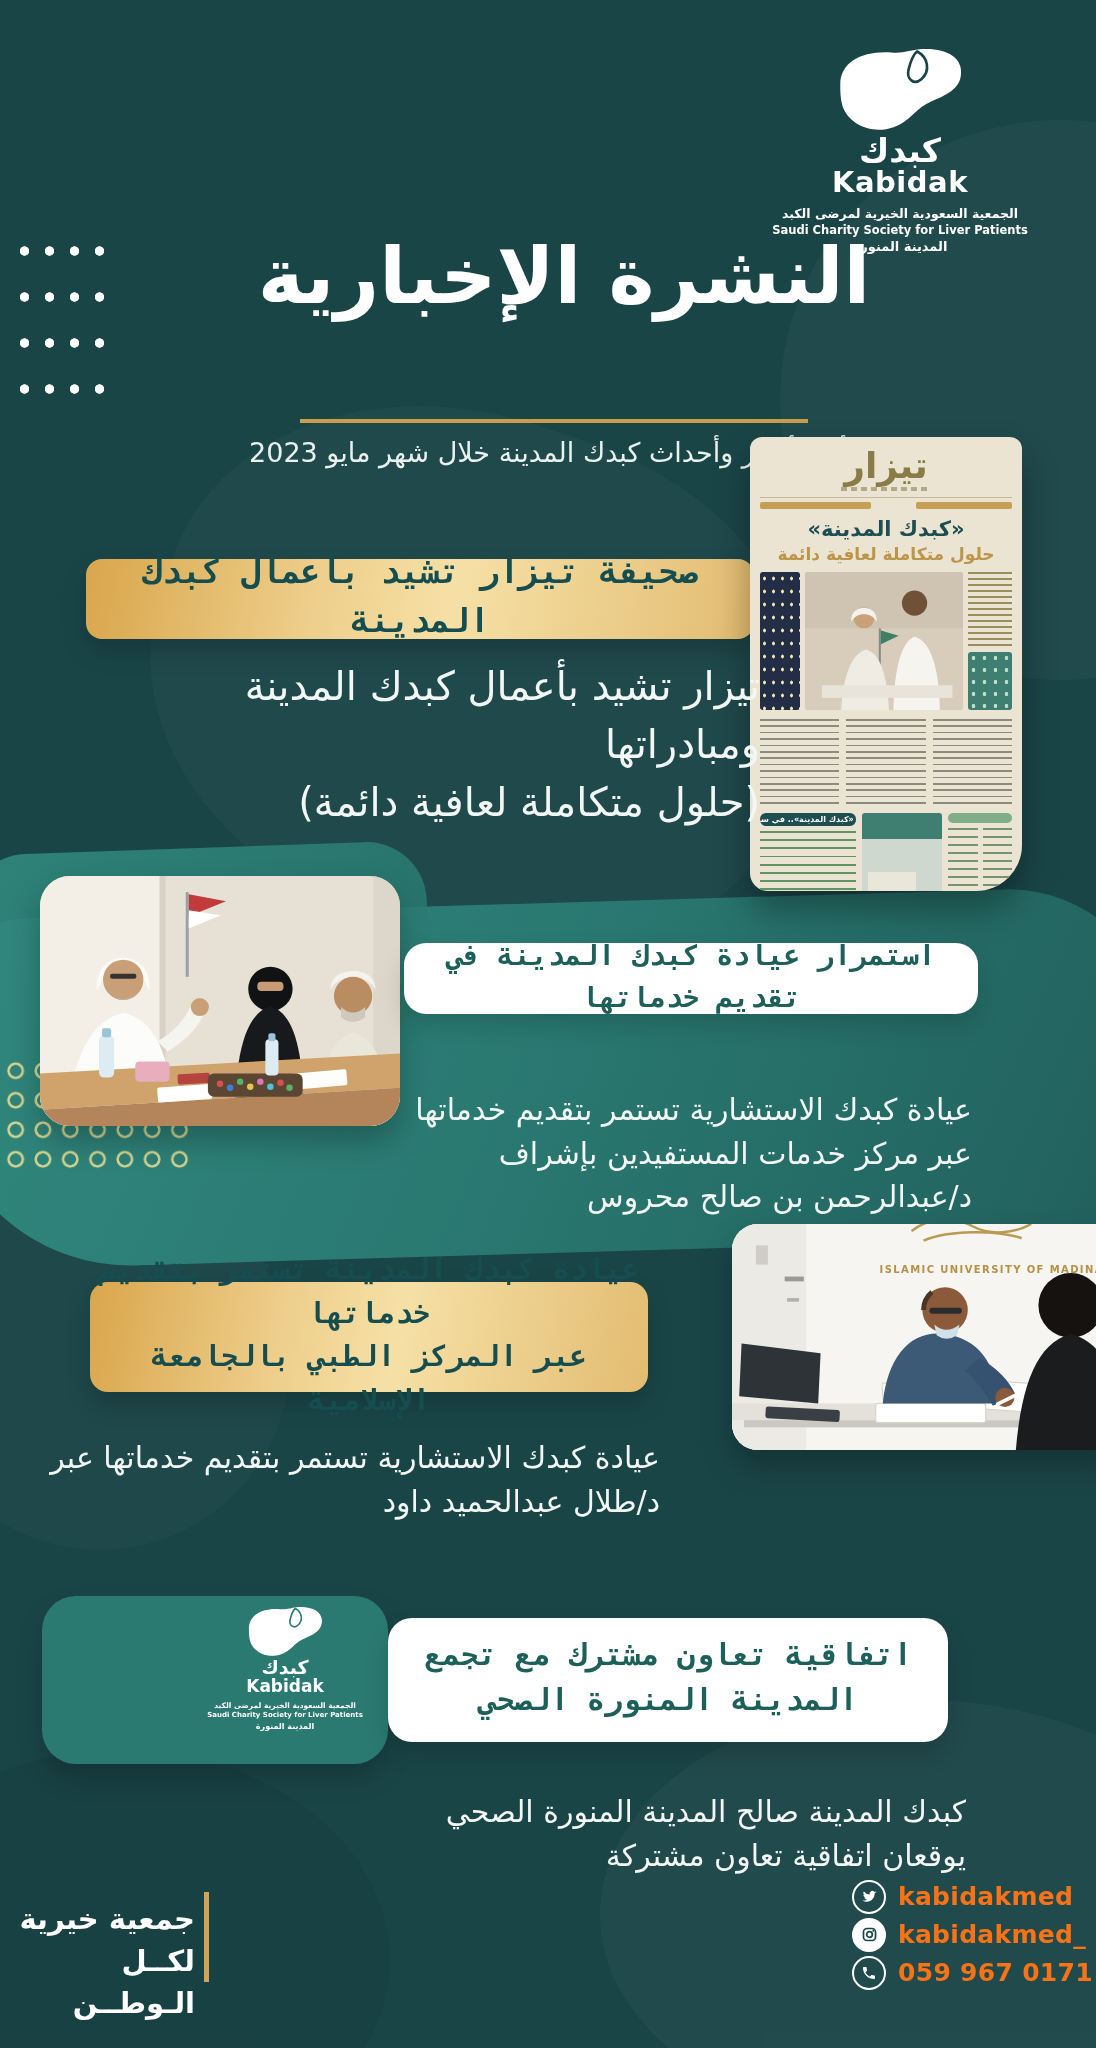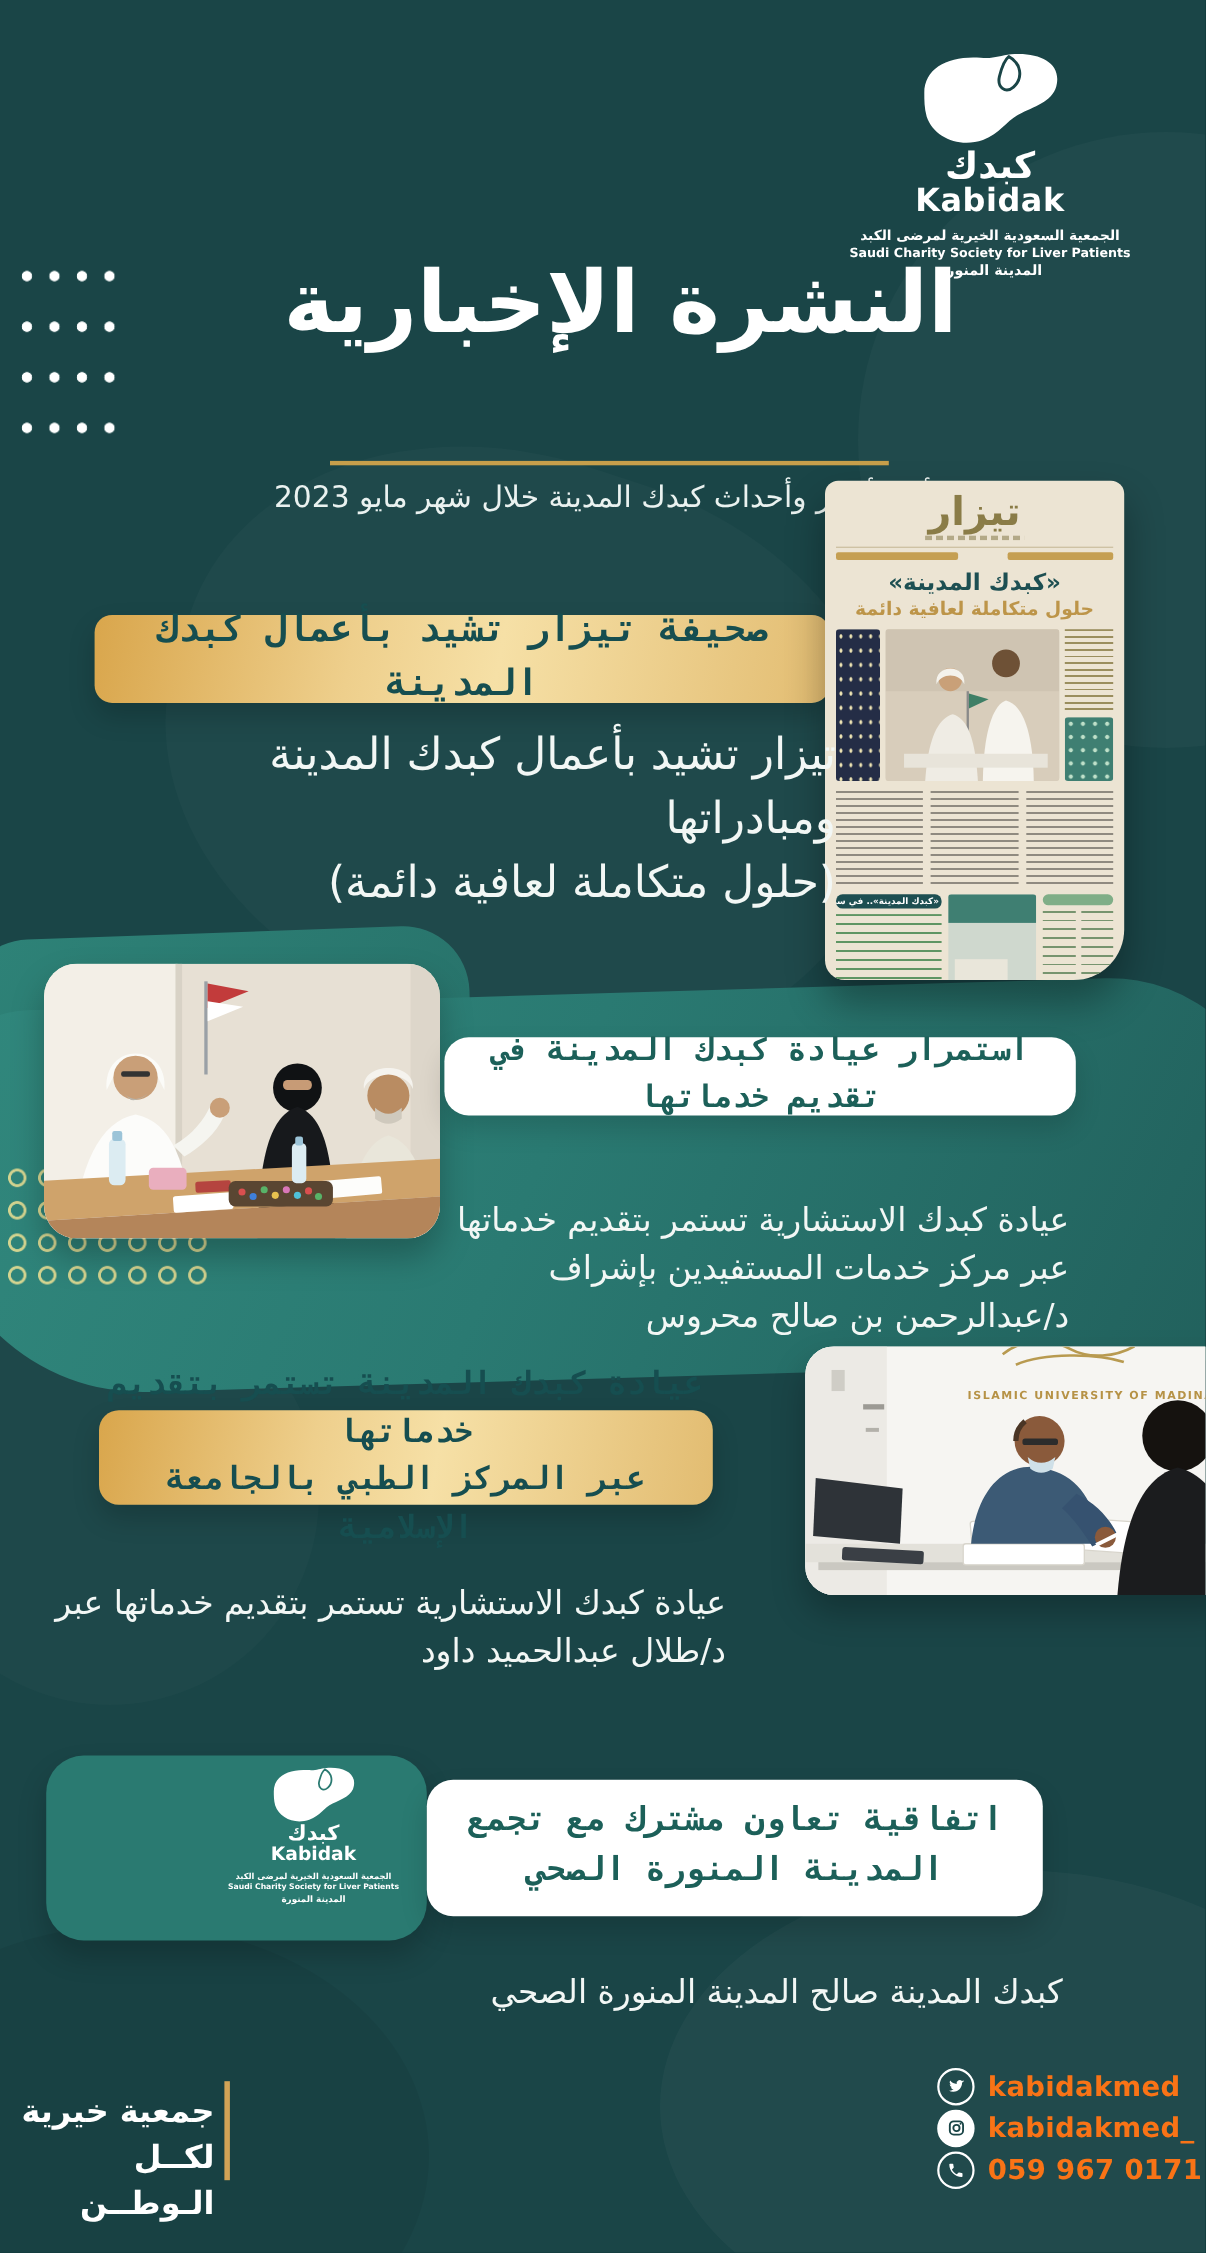--- a/index.html
+++ b/index.html
@@ -56,21 +56,21 @@
   .banner-lines span{display:block;font-family:Liberation Mono, monospace;}
   .body-text{direction:rtl;text-align:right;color:#f2f7f5;line-height:1.45;}
   .body-text span{display:block;}
 
   .s1-banner{left:86px;top:559px;width:668px;height:80px;font-size:33px;}
   .s1-body{right:336px;top:657px;width:620px;font-size:40px;}
 
   .s2-banner{left:404px;top:943px;width:574px;height:71px;font-size:28px;}
   .s2-body{right:124px;top:1088px;width:640px;font-size:30px;}
 
-  .s3-banner{left:90px;top:1282px;width:558px;height:86px;font-size:29px;border-radius:18px;}
+  .s3-banner{left:90px;top:1282px;width:558px;height:110px;font-size:29px;border-radius:18px;}
   .s3-body{right:436px;top:1436px;width:640px;font-size:30px;}
 
   .s4-banner{left:388px;top:1618px;width:560px;height:124px;font-size:30px;border-radius:24px;}
   .s4-body{right:130px;top:1790px;width:640px;font-size:30px;}
 
   
   .paper{left:750px;top:437px;width:272px;height:454px;background:#ece4d3;
       border-radius:12px 12px 46px 18px;box-shadow:0 20px 36px rgba(0,0,0,.32);
       overflow:hidden;padding:10px 10px 0 10px;box-sizing:border-box;}
   .np-masthead{text-align:center;font-size:36px;font-weight:bold;color:#8a7c47;line-height:1.05;direction:rtl;}
@@ -348,20 +348,21 @@
   </div>
 
   <div class="abs white-banner s4-banner">
     <div class="banner-lines">
       <span>اتفاقية تعاون مشترك مع تجمع</span>
       <span>المدينة المنورة الصحي</span>
     </div>
   </div>
   <div class="abs body-text s4-body">
     <span>كبدك المدينة صالح المدينة المنورة الصحي</span>
+    <span>يوقعان اتفاقية تعاون مشتركة</span>
   </div>
 
   <div class="abs slogan">
     <span>جمعية خيرية</span>
     <span>لكــل الـوطــن</span>
   </div>
   <div class="abs slogan-bar"></div>
 
   <div class="abs social">
     <div class="social-row">

